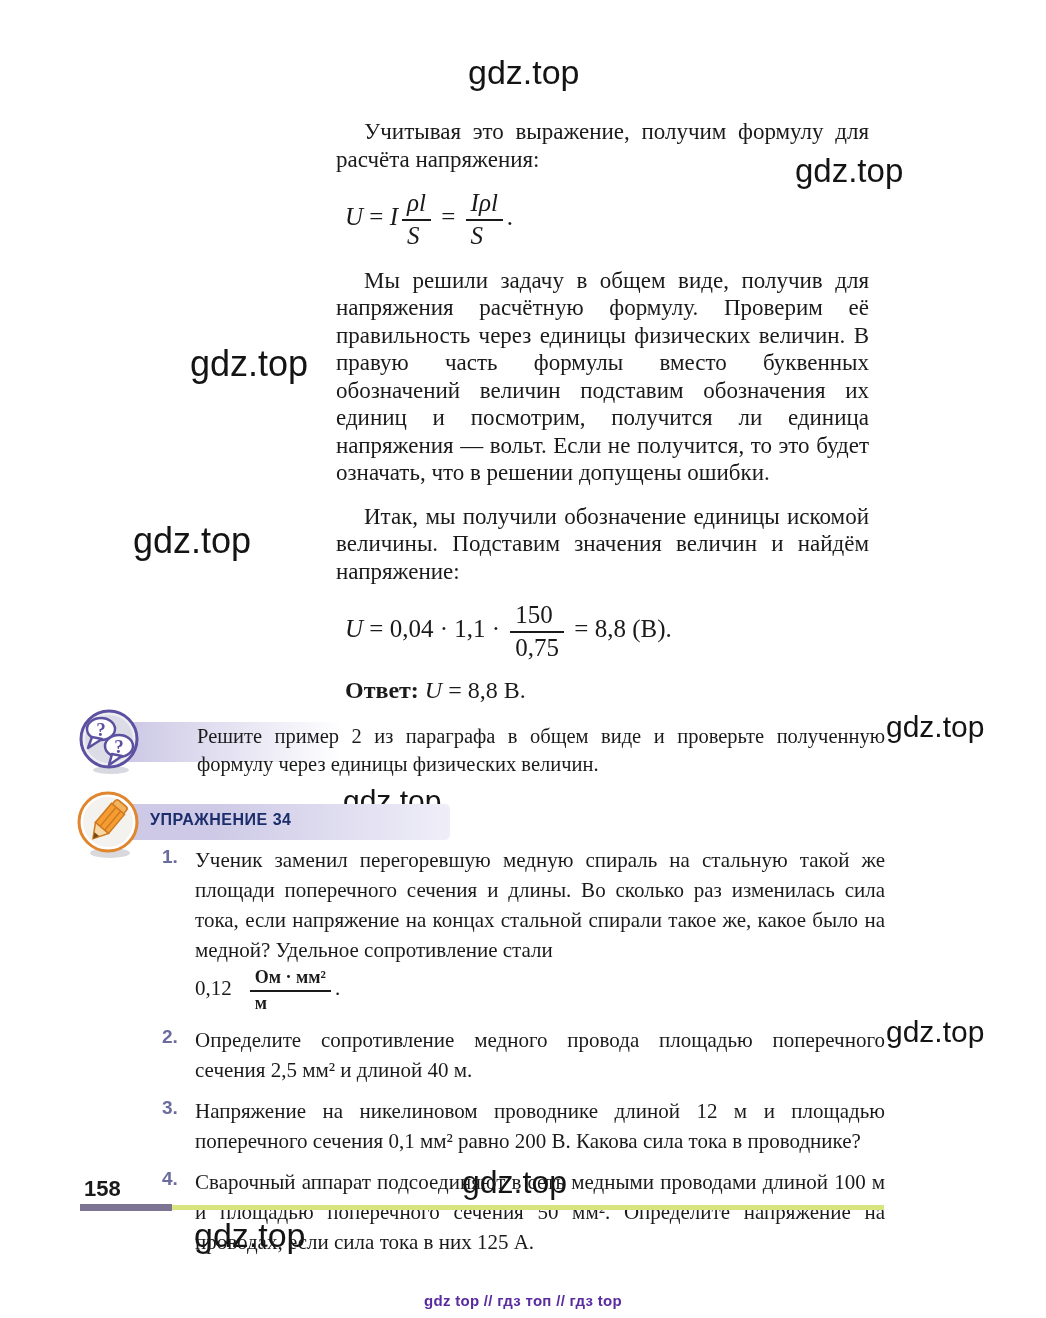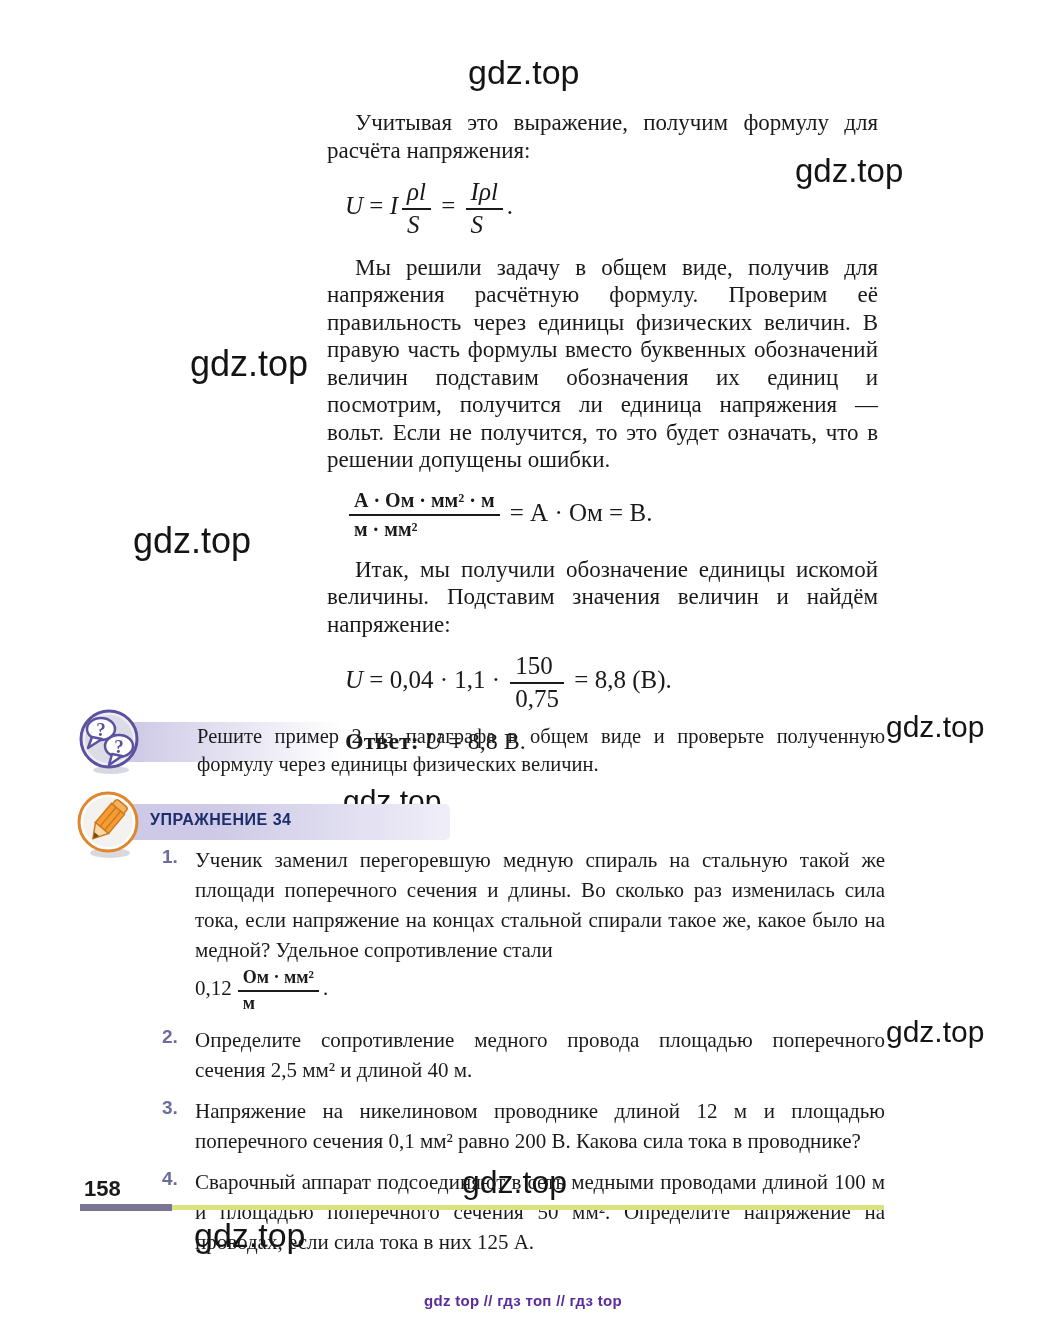--- a/index.html
+++ b/index.html
@@ -34,21 +34,21 @@
   .wm6{left:343px;top:784px;font-size:30px;}
   .wm7{left:886px;top:1015px;font-size:30px;}
   .wm8{left:462px;top:1164px;font-size:32px;}
   .wm9{left:194px;top:1216px;font-size:34px;}
   
   .main-col{
     position:absolute;left:320px;top:102px;width:565px;
     font-size:23px;line-height:27.5px;
     text-align:justify;
   }
-  .main-col p{margin:7px;text-indent:28px;}
+  .main-col p{margin:16px;text-indent:28px;}
   .formula{
     margin:14px 0 14px 25px;
     text-align:left;text-indent:0;
     font-size:25px;
   }
   .var{font-style:italic;}
   .frac{
     display:inline-block;vertical-align:middle;
     text-align:left;line-height:1.15;
     margin:0 4px;
@@ -90,21 +90,21 @@
     position:absolute;left:2px;top:1px;
     font-family:"Liberation Sans", sans-serif;
     font-weight:bold;font-size:19px;
     color:#6b6b9e;
   }
   .problem-body{
     margin-left:35px;
     font-size:21px;line-height:30px;text-align:justify;
   }
   .frac-line{margin-top:2px;font-size:21px;text-align:left;}
-  .frac-line .frac{font-size:18px;font-weight:bold;line-height:1.2;margin-left:6px;}
+  .frac-line .frac{font-size:18px;font-weight:bold;line-height:1.2;margin-left:18px;}
   
   .page-number{
     position:absolute;left:84px;top:1176px;
     font-family:"Liberation Sans", sans-serif;
     font-weight:bold;font-size:22px;color:#1a1a1a;
   }
   .bar-slate{position:absolute;left:80px;top:1204px;width:92px;height:7px;background:#7b7492;}
   .bar-green{position:absolute;left:172px;top:1205px;width:712px;height:5px;background:#d8e57f;}
   .site-footer{
     position:absolute;left:0;top:1292px;width:100%;
@@ -136,24 +136,20 @@
     <div class="formula">
       <span class="var">U</span>
       <span>=</span>
       <span class="var">I</span><span class="frac"><span class="num var">ρl</span><span class="den var">S</span></span>
       <span>=</span>
       <span class="frac"><span class="num var">Iρl</span><span class="den var">S</span></span><span>.</span>
     </div>
 
     <p>Мы решили задачу в общем виде, получив для напряжения расчётную формулу. Проверим её правильность через единицы физических величин. В правую часть формулы вместо буквенных обозначений величин подставим обозначения их единиц и посмотрим, получится ли единица напряжения — вольт. Если не получится, то это будет означать, что в решении допущены ошибки.</p>
 
-    <div class="formula units-formula">
-      <span class="frac"><span class="num">А · Ом · мм² · м</span><span class="den">м · мм²</span></span>
-      <span>= А · Ом = В.</span>
-    </div>
 
     <p>Итак, мы получили обозначение единицы искомой величины. Подставим значения величин и найдём напряжение:</p>
 
     <div class="formula">
       <span class="var">U</span>
       <span>= 0,04 · 1,1 ·</span>
       <span class="frac"><span class="num">150</span><span class="den">0,75</span></span>
       <span>= 8,8 (В).</span>
     </div>
 

